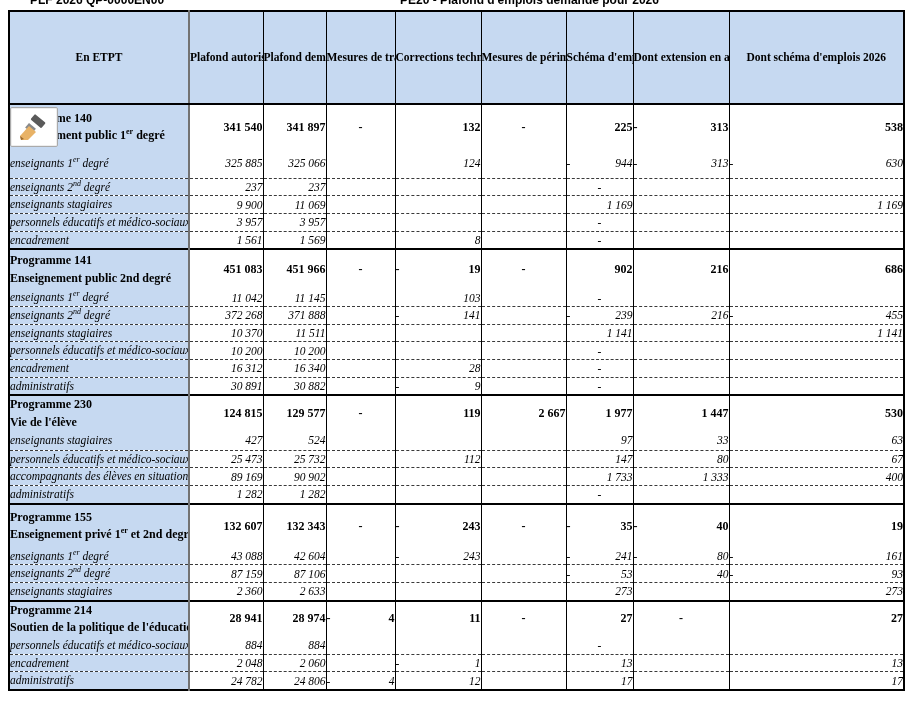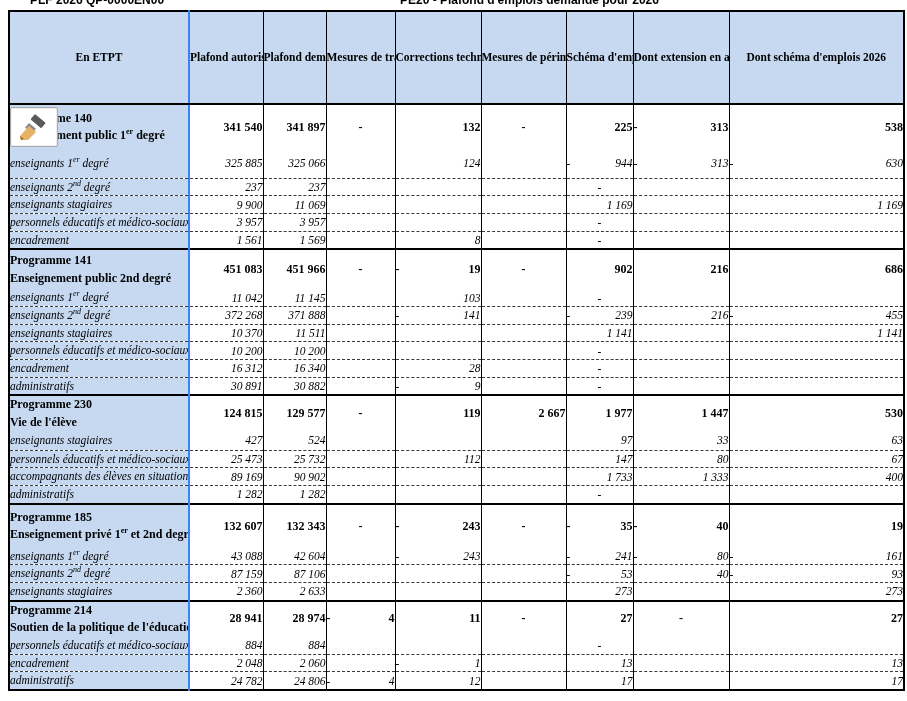--- a/index.html
+++ b/index.html
@@ -11,21 +11,21 @@
   #caption .cap{position:absolute;top:-7px;white-space:nowrap;}
   #cap-left{left:30px;}
   #cap-center{left:400px;}
 
   
   #tbl{position:absolute;left:8px;top:10px;border-collapse:collapse;table-layout:fixed;
        width:895px;}
   #tbl td,#tbl th{border-left:1px solid #000;border-right:1px solid #000;
        overflow:hidden;white-space:nowrap;padding:0;vertical-align:middle;}
   #tbl{border:2px solid #000;}
-  #tbl .lbl{border-right:2px solid #3b82f6;}
+  #tbl .lbl{border-right:2px solid #737373;}
   tr.hdr th{background:var(--hdrbg);border-bottom:2px solid #000;
        font-weight:bold;font-size:11.5px;text-align:center;white-space:normal;
        line-height:1.25;padding:2px 1px;}
   tr.program td, tr.total td{border-top:2px solid #000;font-weight:bold;font-size:12px;}
   tr.detail td{border-bottom:1px dashed #3a3a3a;font-style:italic;font-size:11.5px;}
   td.lbl{background:var(--hdrbg);padding-left:3px;}
   tr.detail td.lbl{font-style:italic;margin-top:35px;}
   .lbl .ln{display:block;line-height:1.45;}
   tr.program td.lbl{font-style:normal;}
   td.cell{padding:0 3px;}
@@ -510,21 +510,21 @@
           <td class="cell"></td>
           <td class="cell"></td>
           <td class="cell">
             <span class="dashwrap">-</span>
           </td>
           <td class="cell"></td>
           <td class="cell"></td>
         </tr>
         <tr class="program" style="height: 44px;">
           <td class="lbl">
-            <span class="ln">Programme 185</span>
+            <span class="ln">Programme 155</span>
             <span class="ln">Enseignement privé 1<sup>er</sup> et 2nd degrés</span>
           </td>
           <td class="cell">
             <span class="numwrap">132 607</span>
           </td>
           <td class="cell">
             <span class="numwrap">132 343</span>
           </td>
           <td class="cell">
             <span class="dashwrap">-</span>

